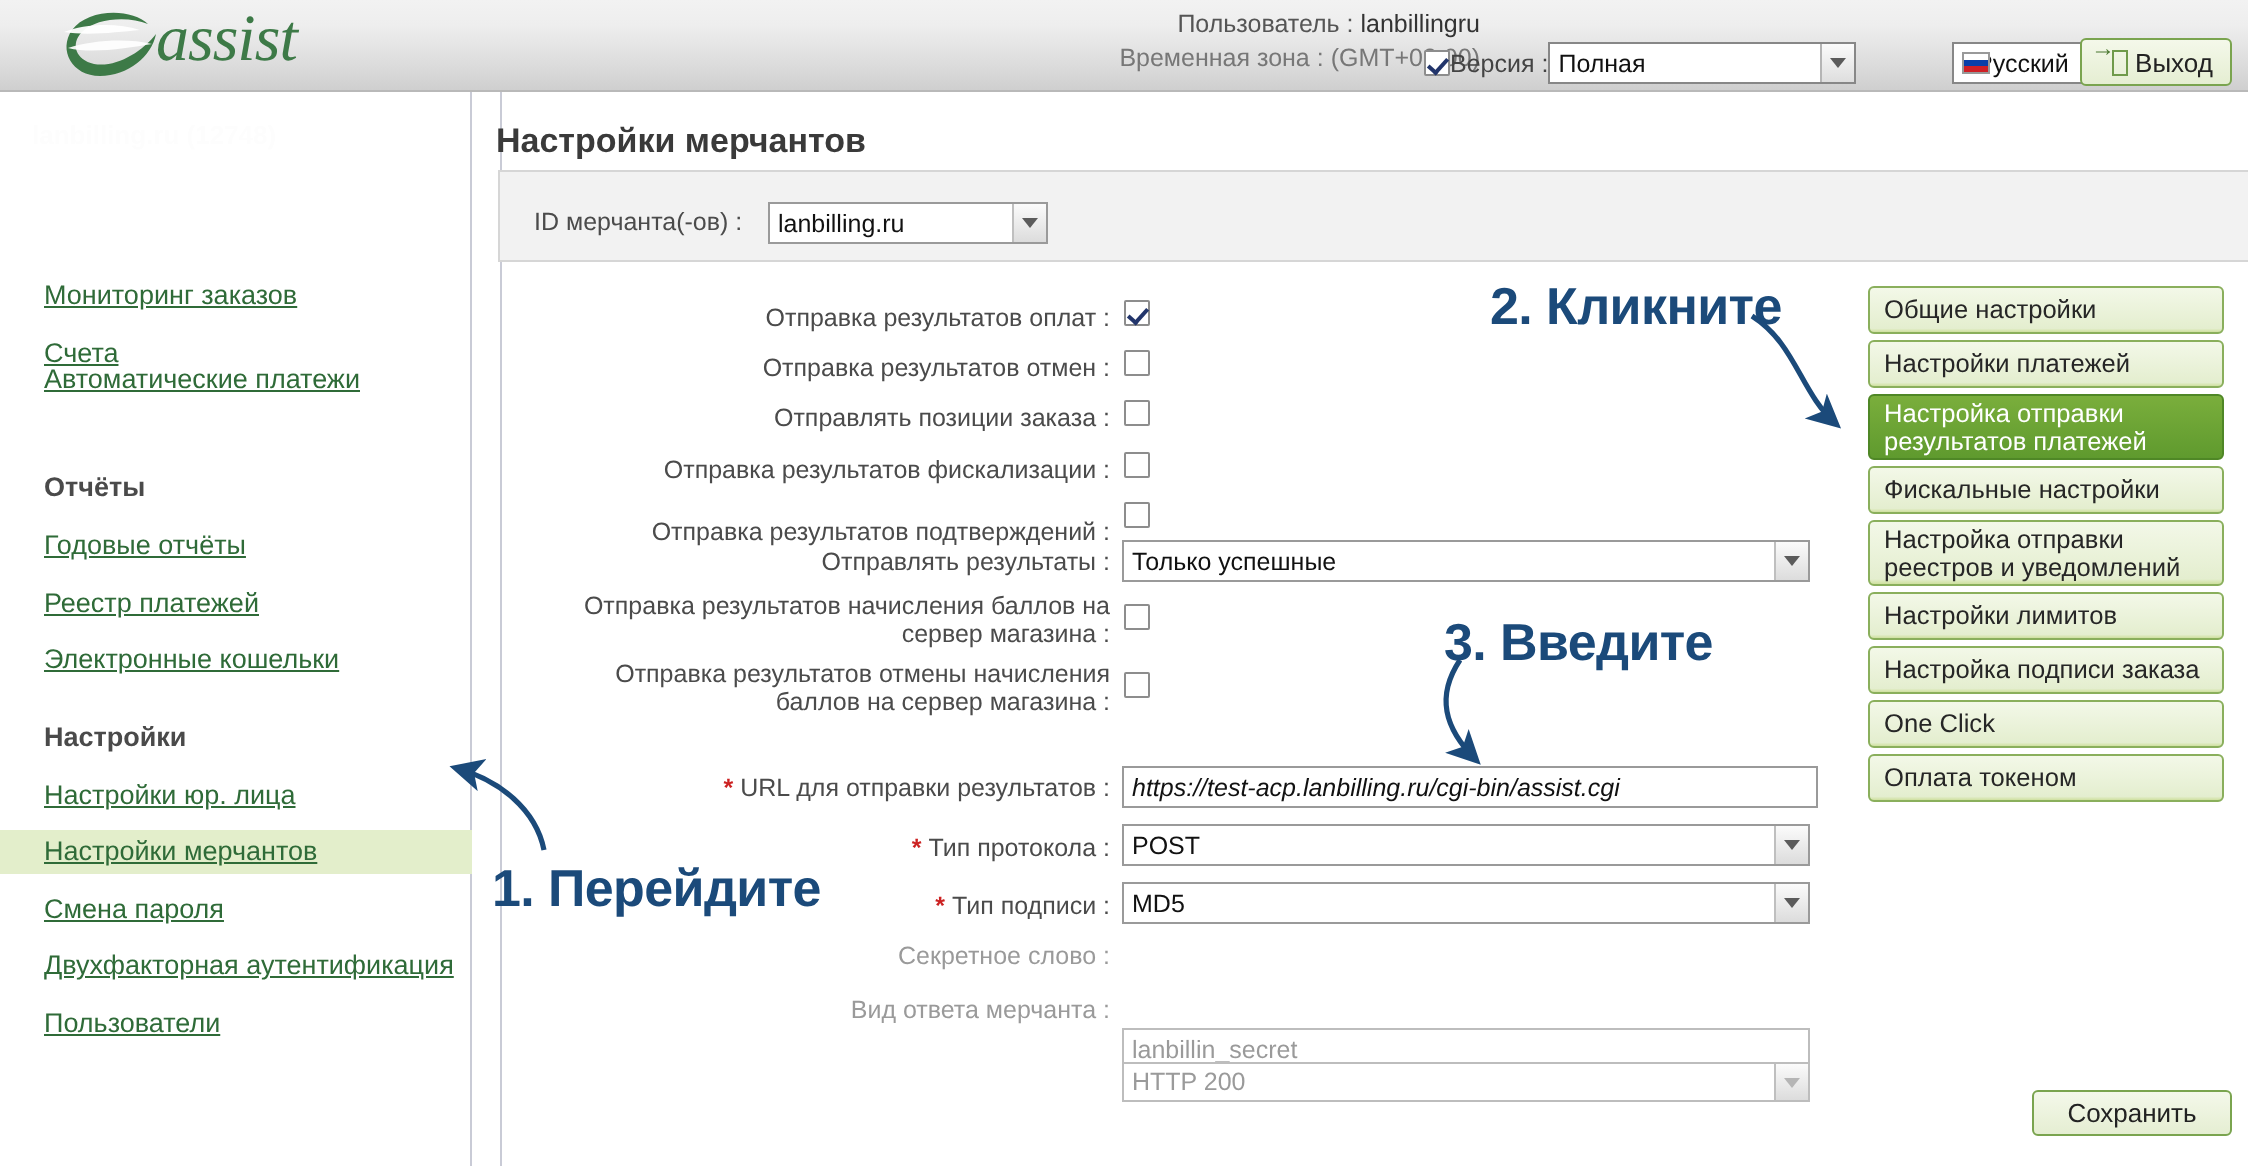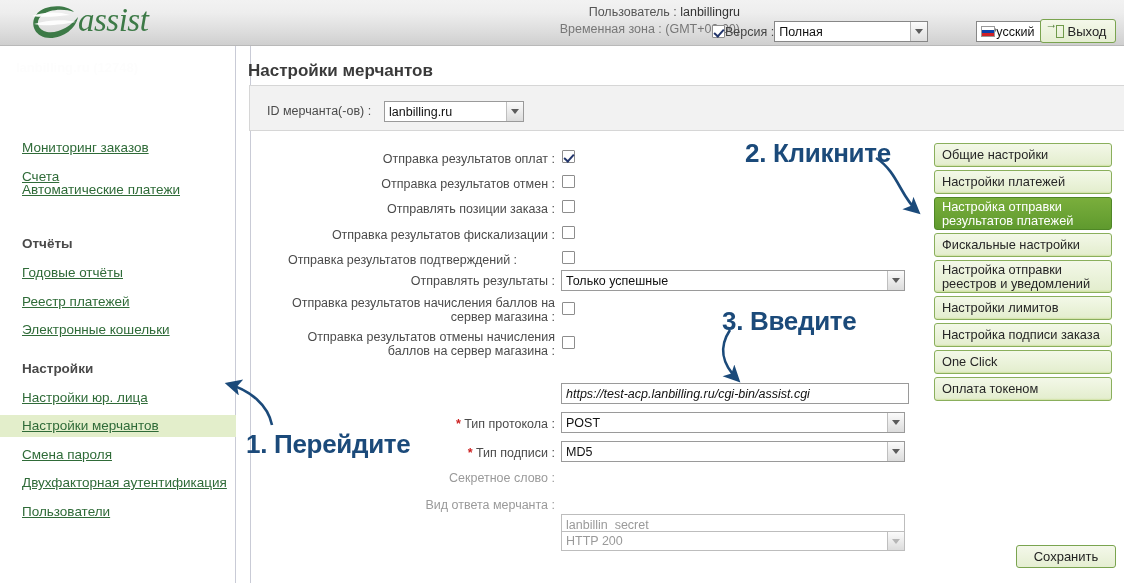--- a/index.html
+++ b/index.html
@@ -324,36 +324,40 @@
 
   <div id="form-rows">
       <div class="frow-label" style="left: 250px; top: 152px; width: 305px;">Отправка результатов оплат :</div>
       <div class="cb checked" style="position: absolute; left: 562px; top: 150px;"></div>
       <div class="frow-label" style="left: 250px; top: 177px; width: 305px;">Отправка результатов отмен :</div>
       <div class="cb" style="position: absolute; left: 562px; top: 175px;"></div>
       <div class="frow-label" style="left: 250px; top: 202px; width: 305px;">Отправлять позиции заказа :</div>
       <div class="cb" style="position: absolute; left: 562px; top: 200px;"></div>
       <div class="frow-label" style="left: 250px; top: 228px; width: 305px;">Отправка результатов фискализации :</div>
       <div class="cb" style="position: absolute; left: 562px; top: 226px;"></div>
-      <div class="frow-label" style="left: 250px; top: 253px; width: 305px; text-align: center;">Отправка результатов подтверждений :</div>
+      <div class="frow-label" style="left: 250px; top: 259px; width: 305px;">Отправка результатов подтверждений :</div>
       <div class="cb" style="position: absolute; left: 562px; top: 251px;"></div>
     </div>
 
   <div class="frow-label" style="left:300px; top:274px; width:255px;">Отправлять результаты :</div>
   <div class="fld" style="left:561px; top:270px; width:344px;">
     <span>Только успешные</span>
     <span class="arrowbox"></span>
   </div>
 
   <div class="frow-label wrap" style="left:280px; top:296px; width:275px;">Отправка результатов начисления баллов на сервер магазина :</div>
   <div class="cb" style="position:absolute; left:562px; top:302px;"></div>
 
   <div class="frow-label wrap" style="left:280px; top:330px; width:275px;">Отправка результатов отмены начисления баллов на сервер магазина :</div>
   <div class="cb" style="position:absolute; left:562px; top:336px;"></div>
 
+  <div class="frow-label" style="left:330px; top:387px; width:225px;">
+    <span class="req">*</span>
+    <span>URL для отправки результатов :</span>
+  </div>
   <div class="fld" style="left:561px; top:383px; width:348px;font-style:italic;">
     <span>https://test-acp.lanbilling.ru/cgi-bin/assist.cgi</span>
   </div>
 
   <div class="frow-label" style="left:380px; top:417px; width:175px;">
     <span class="req">*</span>
     <span>Тип протокола :</span>
   </div>
   <div class="fld" style="left:561px; top:412px; width:344px;">
     <span>POST</span>

